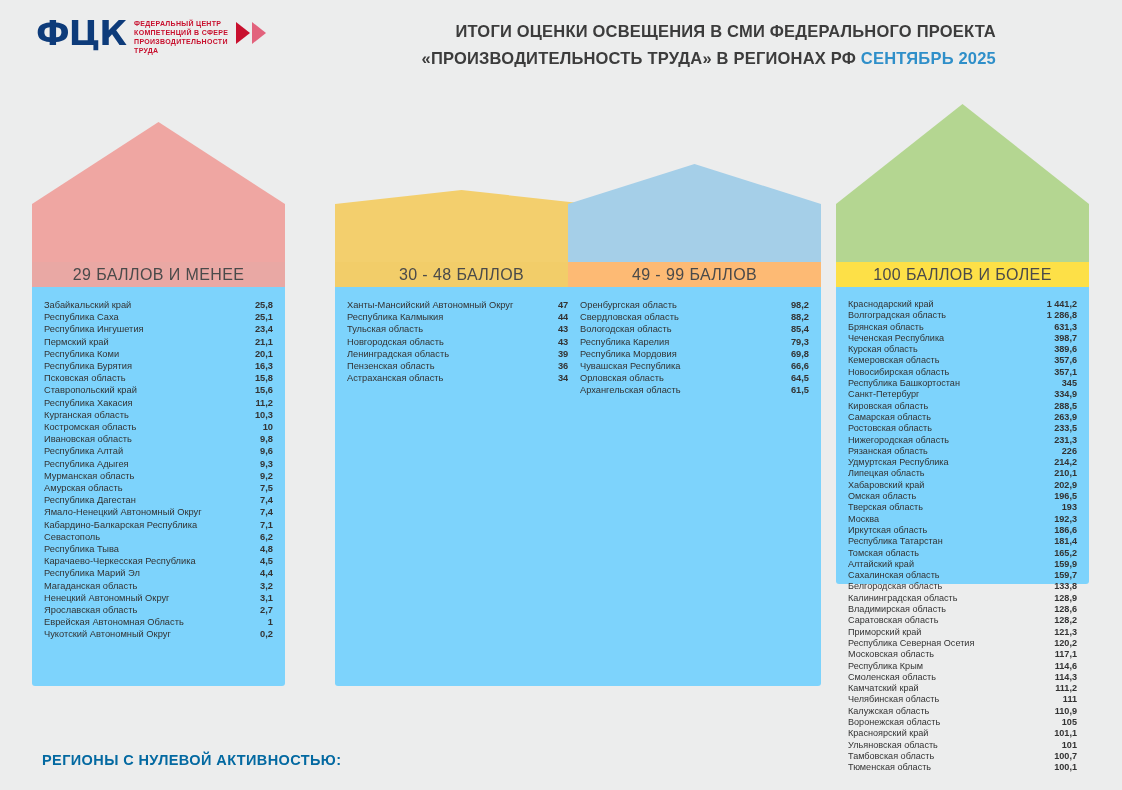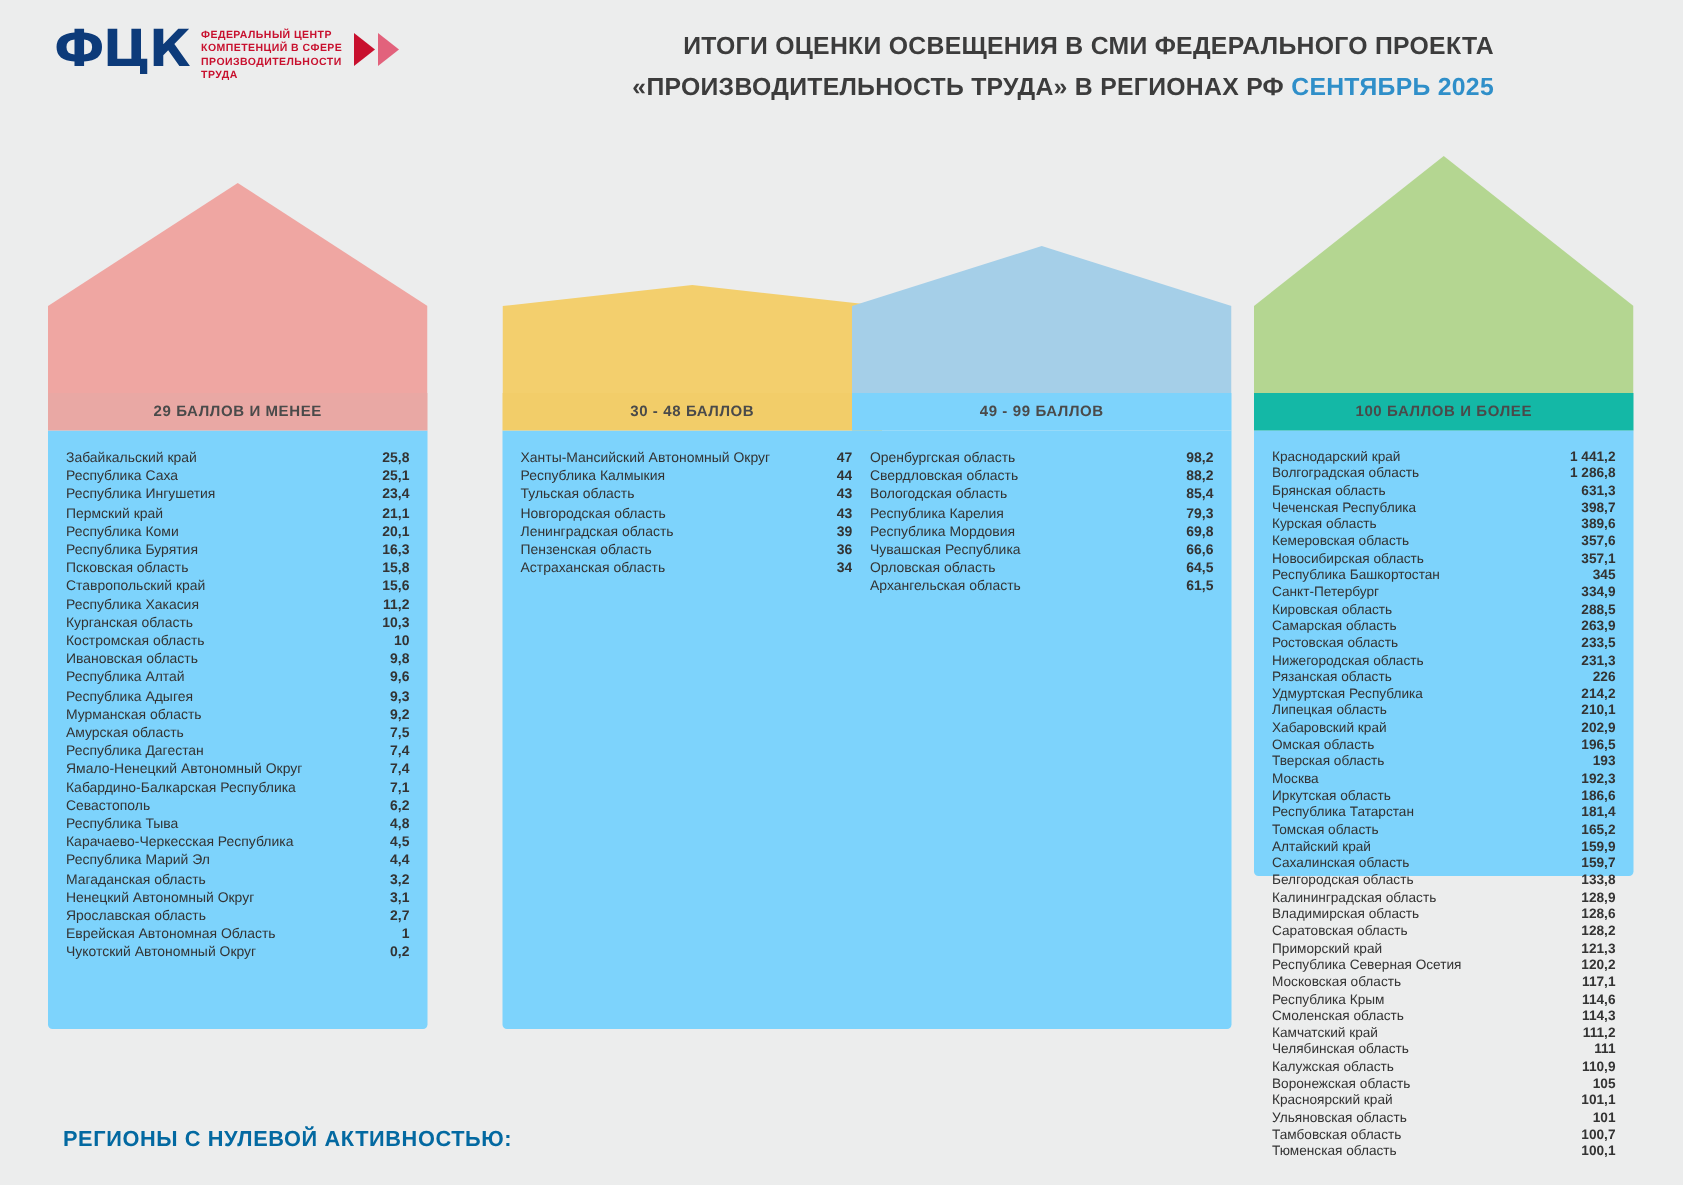--- a/index.html
+++ b/index.html
@@ -101,22 +101,22 @@
 
   .roof {
     display: block;
     width: 253px;
   }
   .band {
     height: 25px;
     display: flex;
     align-items: center;
     justify-content: center;
-    font-size: 10px;
-    font-weight: bold;
+    font-size: 16px;
+    font-weight: normal;
     letter-spacing: .4px;
     color: #4a4a4a;
     position: relative;
     z-index: 2;
   }
   .body {
     background: #7dd3fc;
     border-radius: 0 0 3px 3px;
     padding: 12px 12px 10px 12px;
     box-sizing: border-box;
@@ -340,21 +340,21 @@
             <span class="name">Астраханская область</span>
             <span class="val">34,3</span>
           </li>
         </ul>
       </div>
     </div>
     <div class="col col-2" style="top: 60px;">
       <svg class="roof" width="253" height="98" viewBox="0 0 253 98">
         <polygon points="126.5,0 253,40 253,98 0,98 0,40" fill="#a5cfe8"></polygon>
       </svg>
-      <div class="band" style="background: #7dd3fc;">49 - 99 БАЛЛОВ</div>
+      <div class="band" style="background: #fdba74;">49 - 99 БАЛЛОВ</div>
       <div class="body" style="height: 399px;">
         <ul class="rows">
           <li class="row">
             <span class="name">Оренбургская область</span>
             <span class="val">98,2</span>
           </li>
           <li class="row">
             <span class="name">Свердловская область</span>
             <span class="val">88,2</span>
           </li>
@@ -382,21 +382,21 @@
             <span class="name">Архангельская область</span>
             <span class="val">61,5</span>
           </li>
         </ul>
       </div>
     </div>
     <div class="col col-3" style="top: 0px;">
       <svg class="roof" width="253" height="158" viewBox="0 0 253 158">
         <polygon points="126.5,0 253,100 253,158 0,158 0,100" fill="#b4d691"></polygon>
       </svg>
-      <div class="band" style="background: #14b8a6;">100 БАЛЛОВ И БОЛЕЕ</div>
+      <div class="band" style="background: #fde047;">100 БАЛЛОВ И БОЛЕЕ</div>
       <div class="body" style="height: 297px;">
         <ul class="rows">
           <li class="row">
             <span class="name">Краснодарский край</span>
             <span class="val">1 441,2</span>
           </li>
           <li class="row">
             <span class="name">Волгоградская область</span>
             <span class="val">1 286,8</span>
           </li>

